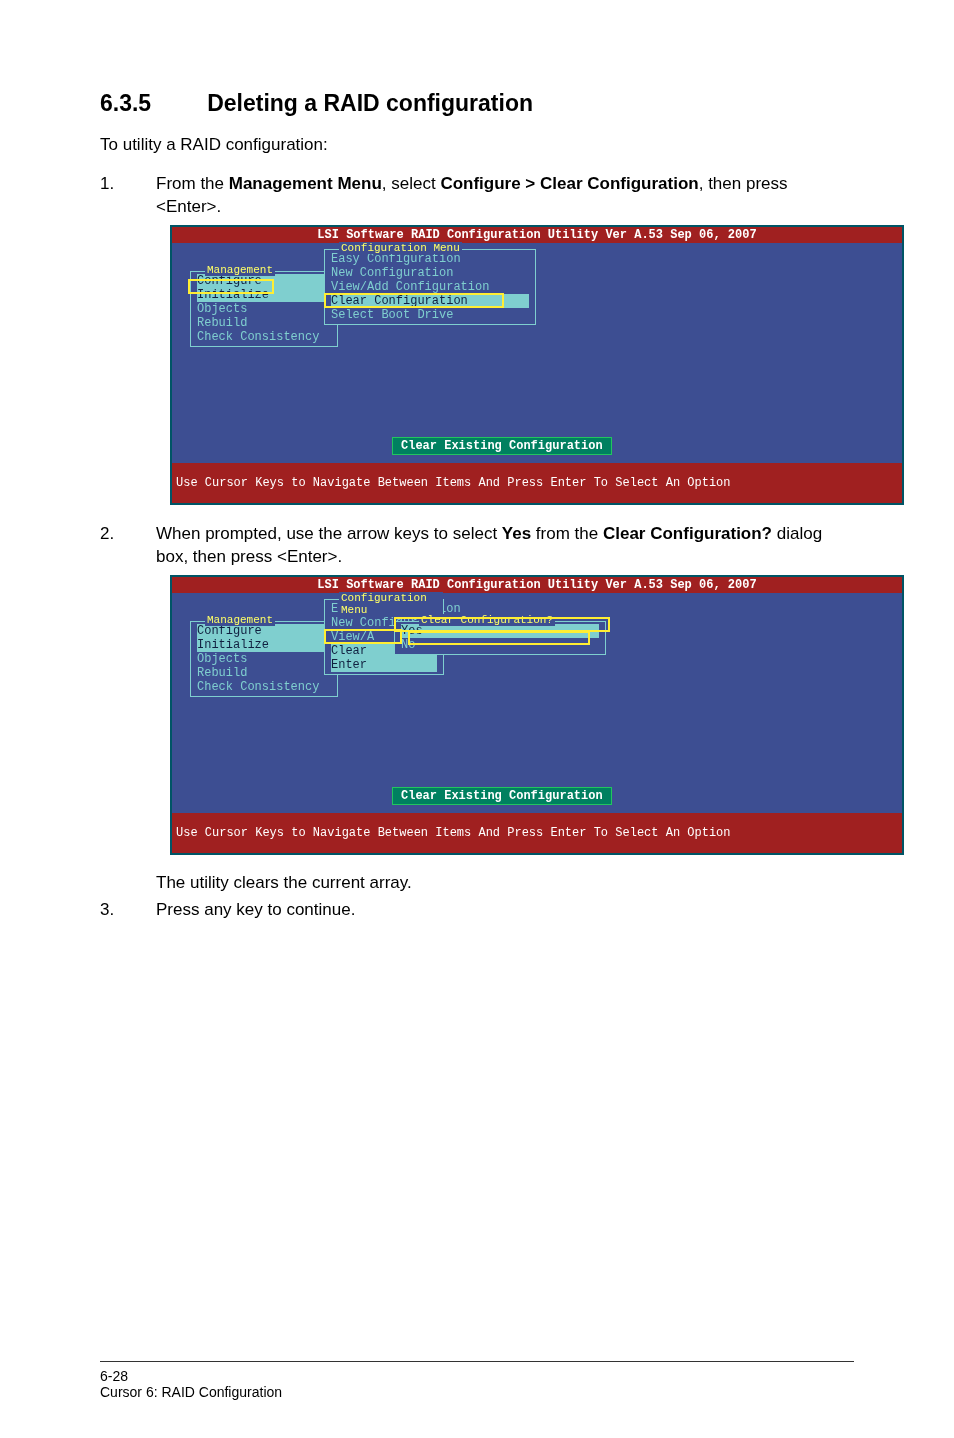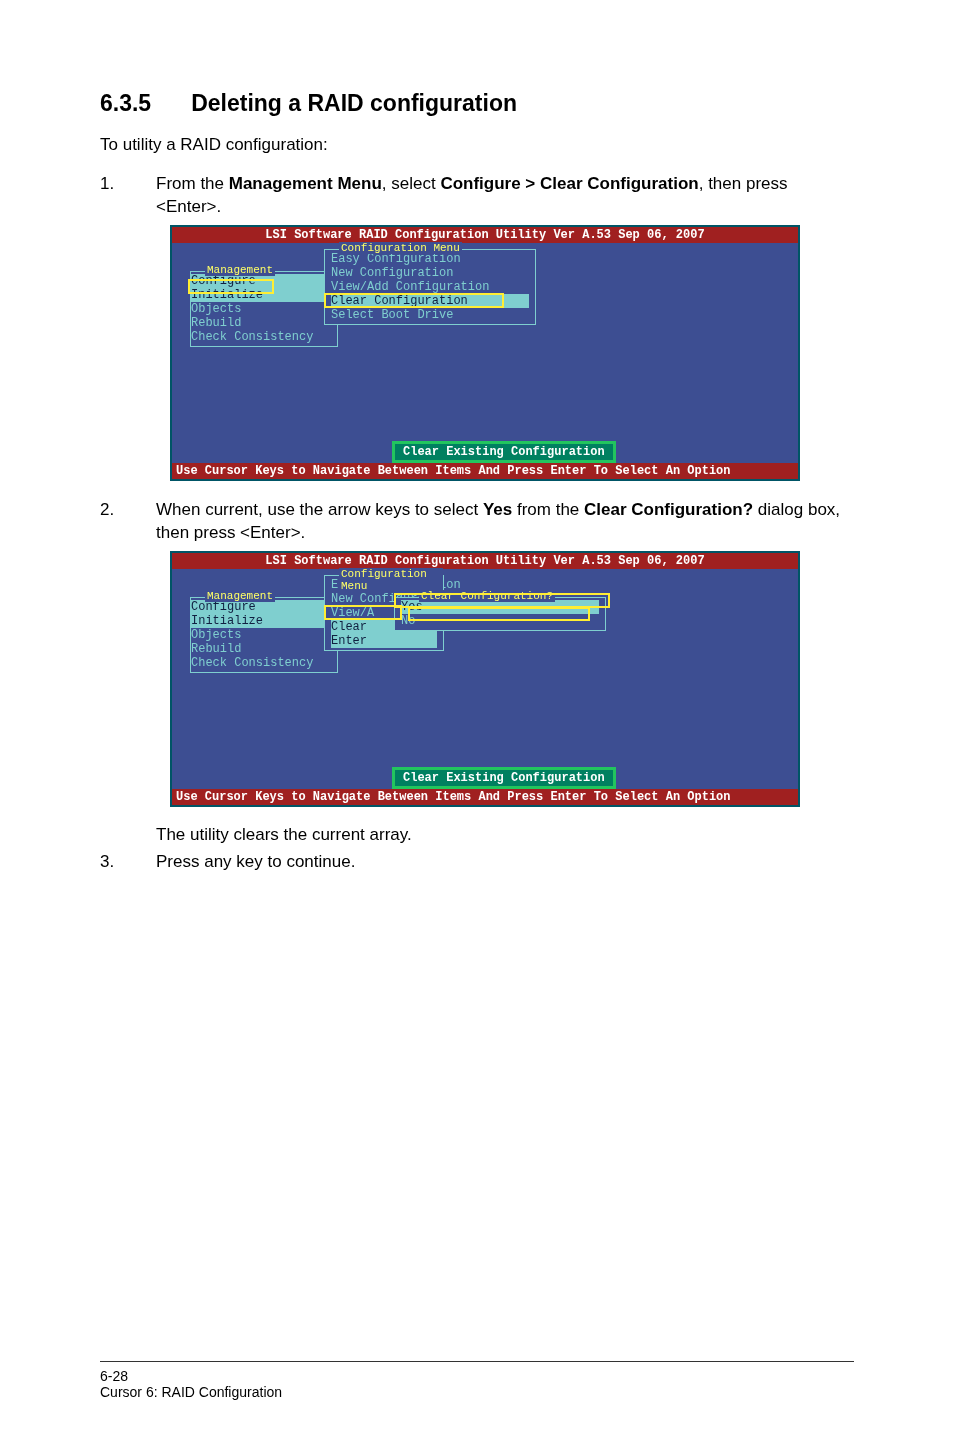--- a/index.html
+++ b/index.html
@@ -10,28 +10,28 @@
     height: 1438px;
     padding: 90px 100px 40px 100px;
     position: relative;
     color: #000;
   }
   .section-heading {
     font-size: 23px;
     font-weight: bold;
     margin-bottom: 18px;
   }
-  .section-num { display: inline-block; margin-right: 40px; }
+  .section-num { display: inline-block; margin-right: 56px; }
   .intro-text { font-size: 17px; margin-bottom: 18px; }
   .step-block { display: flex; margin-bottom: 6px; font-size: 17px; line-height: 1.35; }
   .step-num { width: 56px; flex-shrink: 0; }
   .step-body { flex: 1; }
   .screenshot {
     margin: 6px 0 18px 70px;
-    width: 630px;
+    width: 734px;
     border: 2px solid #005566;
     background: #3d4e92;
     font-family: "Courier New", monospace;
     font-size: 12px;
     color: #7fcfcf;
     position: relative;
   }
   .ss-titlebar {
     background: #a02020;
     color: #ffffff;
@@ -42,21 +42,21 @@
   }
   .ss-topcontent {
     position: relative;
     height: 220px;
   }
   .mgmt-menu {
     position: absolute;
     top: 28px; left: 18px;
     border: 1px solid #7fcfcf;
     background: #3d4e92;
-    padding: 2px 6px 2px 0;
+    padding: 2px 6px 2px 6px;
     width: 148px;
   }
   .mgmt-menu-title {
     position: absolute;
     top: -8px; left: 14px;
     background: #3d4e92;
     padding: 0 2px;
     color: #ffff66;
     font-size: 11px;
   }
@@ -85,33 +85,33 @@
     border: 2px solid #ffee33;
     pointer-events: none;
   }
   .yb-mgmt { top: 36px; left: 16px; width: 86px; height: 15px; }
   .yb-clear { top: 50px; left: 152px; width: 180px; height: 15px; }
   .yb-clear-q { top: 24px; left: 222px; width: 216px; height: 15px; }
   .yb-clear-conf2 { top: 36px; left: 152px; width: 78px; height: 15px; }
   .yb-yes { top: 38px; left: 236px; width: 182px; height: 14px; }
   .status-box {
     position: absolute;
-    bottom: 0; left: 220px;
-    border: 3px solid #22c55e;
+    bottom: 8px; left: 220px;
+    border: 1px solid #22c55e;
     background: #008060;
     color: #fff;
     padding: 1px 8px;
     font-weight: bold;
     white-space: pre;
   }
   .ss-bottombar {
     background: #a02020;
     color: #ffffff;
-    padding: 1px 4px;
-    font-weight: bold;
+    padding: 13px 4px;
+    font-weight: normal;
     white-space: pre;
   }
   .inner-dialog {
     position: absolute;
     top: 28px; left: 222px;
     border: 1px solid #7fcfcf;
     background: #3d4e92;
     width: 212px;
     padding: 2px 6px;
   }
@@ -193,21 +193,21 @@
     <div class="yellow-box yb-clear"></div>
 
     <div class="status-box">Clear Existing Configuration</div>
   </div>
   <div class="ss-bottombar">Use Cursor Keys to Navigate Between Items And Press Enter To Select An Option</div>
 </div>
 
 <div class="step-block">
   <div class="step-num">2.</div>
   <div class="step-body">
-    <span>When current, use the arrow keys to select </span><strong>Yes</strong><span> from the </span><strong>Clear Configuration?</strong><span> dialog box, then press &lt;Enter&gt;.</span>
+    <span>When prompted, use the arrow keys to select </span><strong>Yes</strong><span> from the </span><strong>Clear Configuration?</strong><span> dialog box, then press &lt;Enter&gt;.</span>
   </div>
 </div>
 
 <div class="screenshot">
   <div class="ss-titlebar">LSI Software RAID Configuration Utility Ver A.53 Sep 06, 2007</div>
   <div class="ss-topcontent">
 
     <div class="mgmt-menu">
       <div class="mgmt-menu-title">Management</div>
       <div class="mgmt-item sel">Configure</div>

